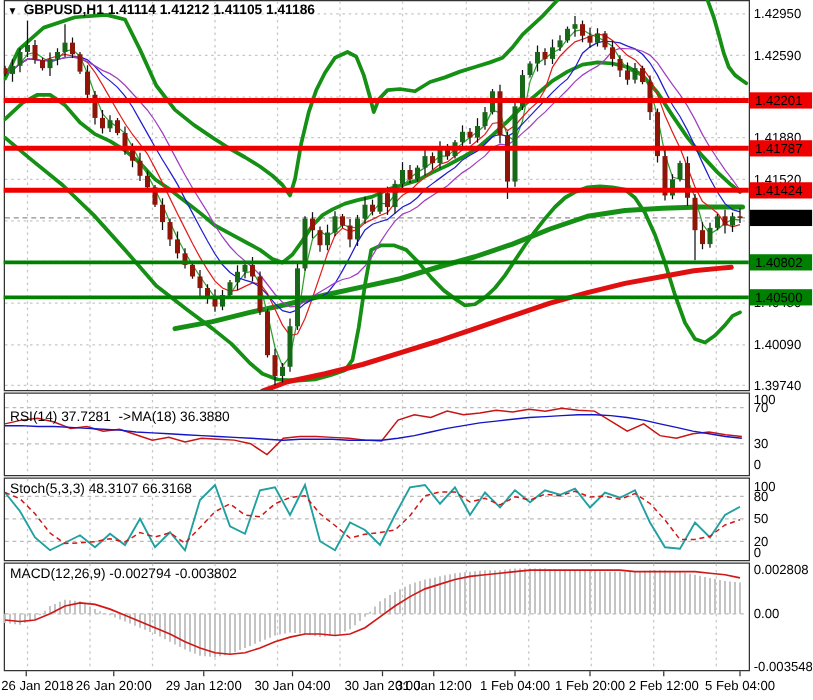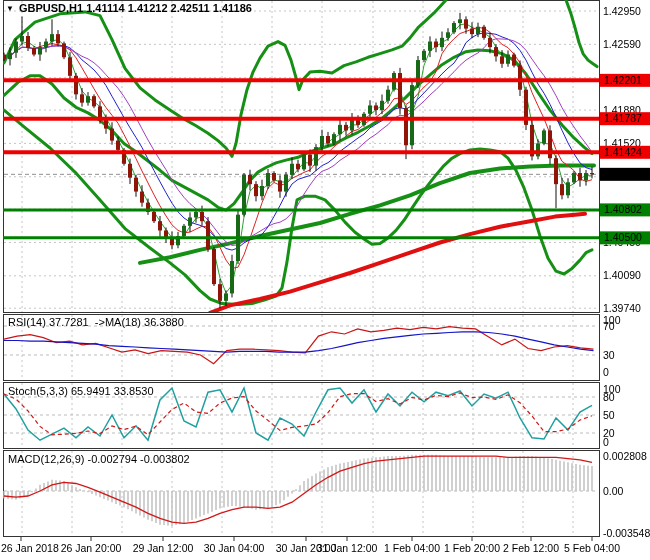--- a/index.html
+++ b/index.html
@@ -526,18 +526,18 @@
         <line x1="472" y1="537" x2="472" y2="541" stroke="#333"></line>
         <text x="472" y="552" text-anchor="middle">1 Feb 20:00</text>
         <line x1="531" y1="537" x2="531" y2="541" stroke="#333"></line>
         <text x="531" y="552" text-anchor="middle">2 Feb 12:00</text>
         <line x1="592" y1="537" x2="592" y2="541" stroke="#333"></line>
         <text x="592" y="552" text-anchor="middle">5 Feb 04:00</text>
       </g>
     </svg>
   <div class="title">
     <span class="tri">▼</span>
-    <span>GBPUSD,H1  1.41114 1.41212 2.42511 1.41186</span>
+    <span>GBPUSD,H1  1.41114 1.41212 1.41105 1.41186</span>
   </div>
-  <div class="pane-label" style="top:316px">RSI(14) 37.7281  -&gt;MA(18) 36.3880</div>
-  <div class="pane-label" style="top:385px">Stoch(5,3,3) 65.9491 33.8530</div>
+  <div class="pane-label" style="top:328px">RSI(14) 37.7281  -&gt;MA(18) 36.3880</div>
+  <div class="pane-label" style="top:385px">Stoch(5,3,3) 48.3107 66.3168</div>
   <div class="pane-label" style="top:453px">MACD(12,26,9) -0.002794 -0.003802</div>
 </div>
 
 </body></html>

